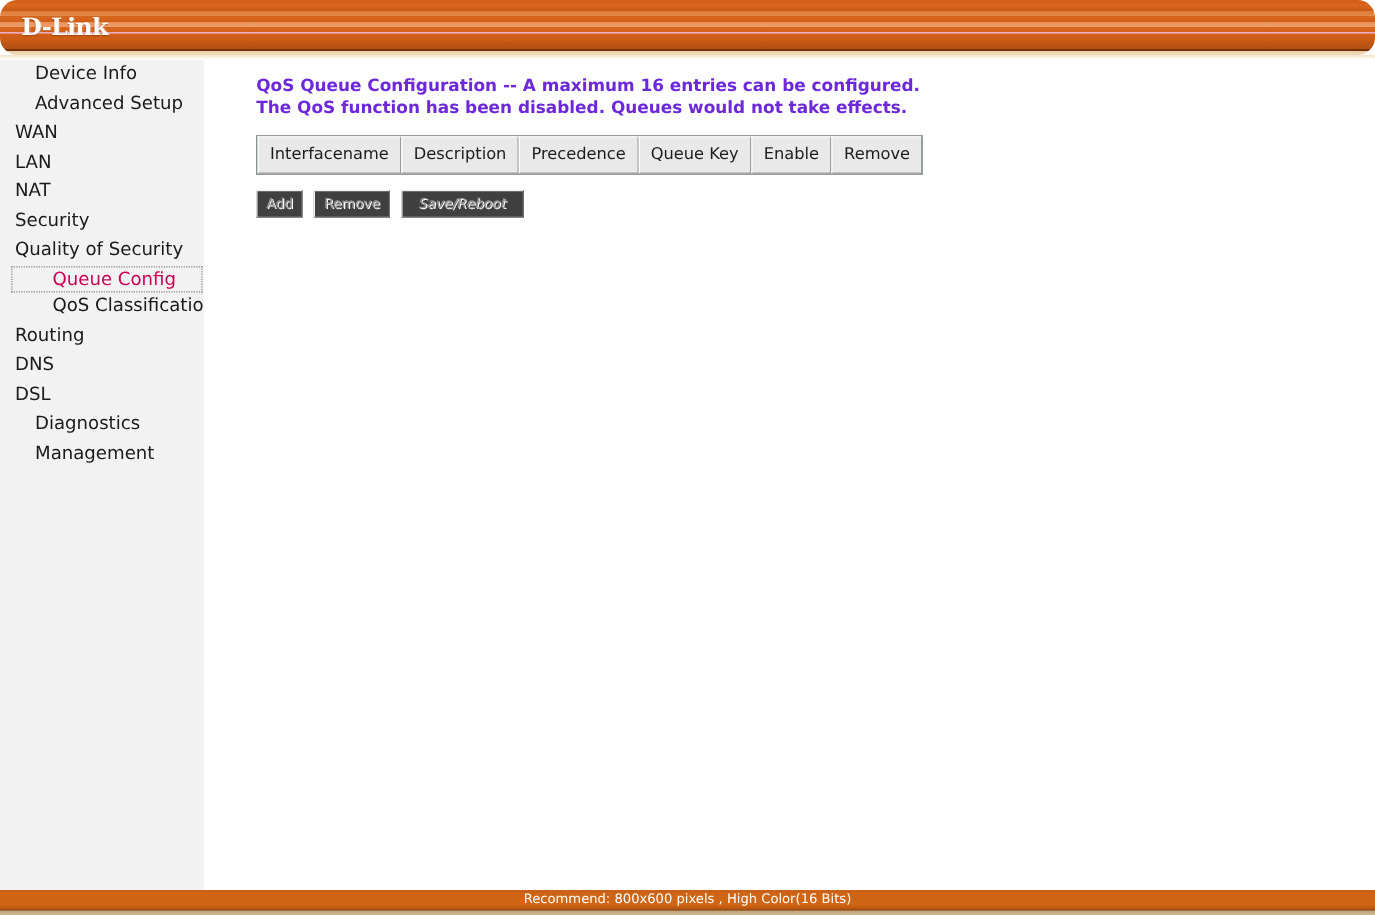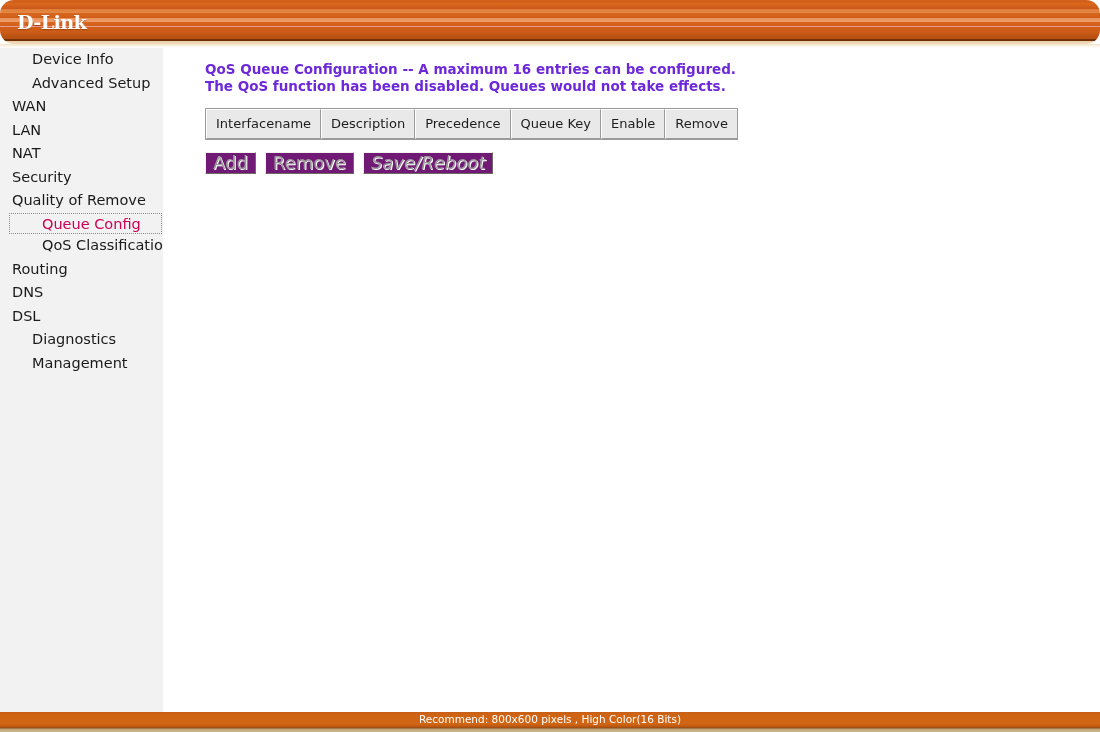--- a/index.html
+++ b/index.html
@@ -90,21 +90,21 @@
   .nav-item {
     display: block;
     white-space: nowrap;
     color: #1a1a1a;
     font-size: 14.5px;
     line-height: 23.5px;
     height: 23.5px;
     cursor: pointer;
     overflow: hidden;
   }
-  .nav-level-0 { padding-left: 16px; margin-left: 16px; }
+  .nav-level-0 { padding-left: 28px; }
   .nav-level-1 { padding-left: 12px; }
   .nav-level-2 { padding-left: 42px; }
   .nav-item.selected {
     color: #cc0055;
     border: 1px dotted #8a8a8a;
     margin-left: 9px;
     margin-right: 1px;
     padding-left: 32px;
     height: 21.5px;
     line-height: 21.5px;
@@ -160,24 +160,24 @@
   
   #button-row {
     position: absolute;
     left: 42px;
     top: 104px;
     display: flex;
     align-items: flex-start;
   }
   .btn {
     font-family: "DejaVu Sans", "Liberation Sans", sans-serif;
-    font-size: 18px;
+    font-size: 11px;
     color: #9a9a9a;
     text-shadow: 1px 1px 0 #fdfdfd;
-    background: #701a75;
+    background: #404040;
     border-top: 1px solid #f4f2ee;
     border-left: 1px solid #f4f2ee;
     border-right: 1px solid #6d6a66;
     border-bottom: 1px solid #6d6a66;
     padding: 3px 7px 4px 7px;
     margin-right: 9px;
     cursor: default;
     line-height: 13px;
     white-space: nowrap;
   }
@@ -272,21 +272,21 @@
 
   </div>
 
   <div id="sidebar">
       <div class="nav-item nav-level-0">Device Info</div>
       <div class="nav-item nav-level-0">Advanced Setup</div>
       <div class="nav-item nav-level-1">WAN</div>
       <div class="nav-item nav-level-1">LAN</div>
       <div class="nav-item nav-level-1">NAT</div>
       <div class="nav-item nav-level-1">Security</div>
-      <div class="nav-item nav-level-1">Quality of Remove</div>
+      <div class="nav-item nav-level-1">Quality of Security</div>
       <div class="nav-item nav-level-2 selected">Queue Config</div>
       <div class="nav-item nav-level-2">QoS Classification</div>
       <div class="nav-item nav-level-1">Routing</div>
       <div class="nav-item nav-level-1">DNS</div>
       <div class="nav-item nav-level-1">DSL</div>
       <div class="nav-item nav-level-0">Diagnostics</div>
       <div class="nav-item nav-level-0">Management</div>
     </div>
 
   <div id="footer">

